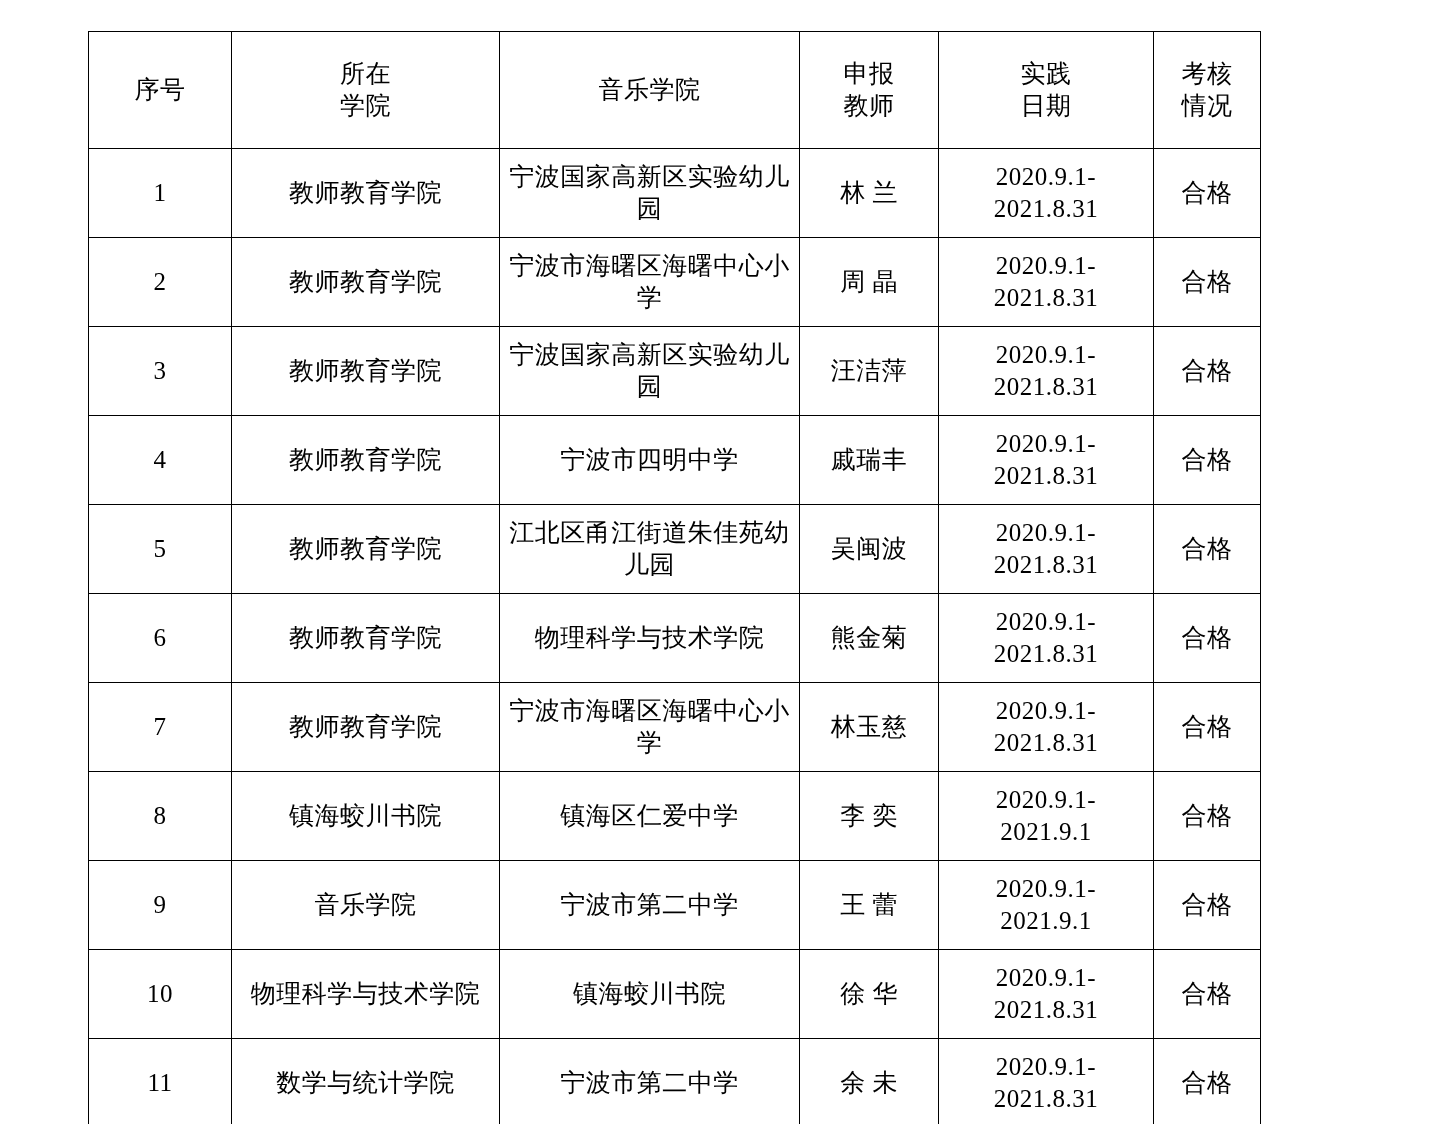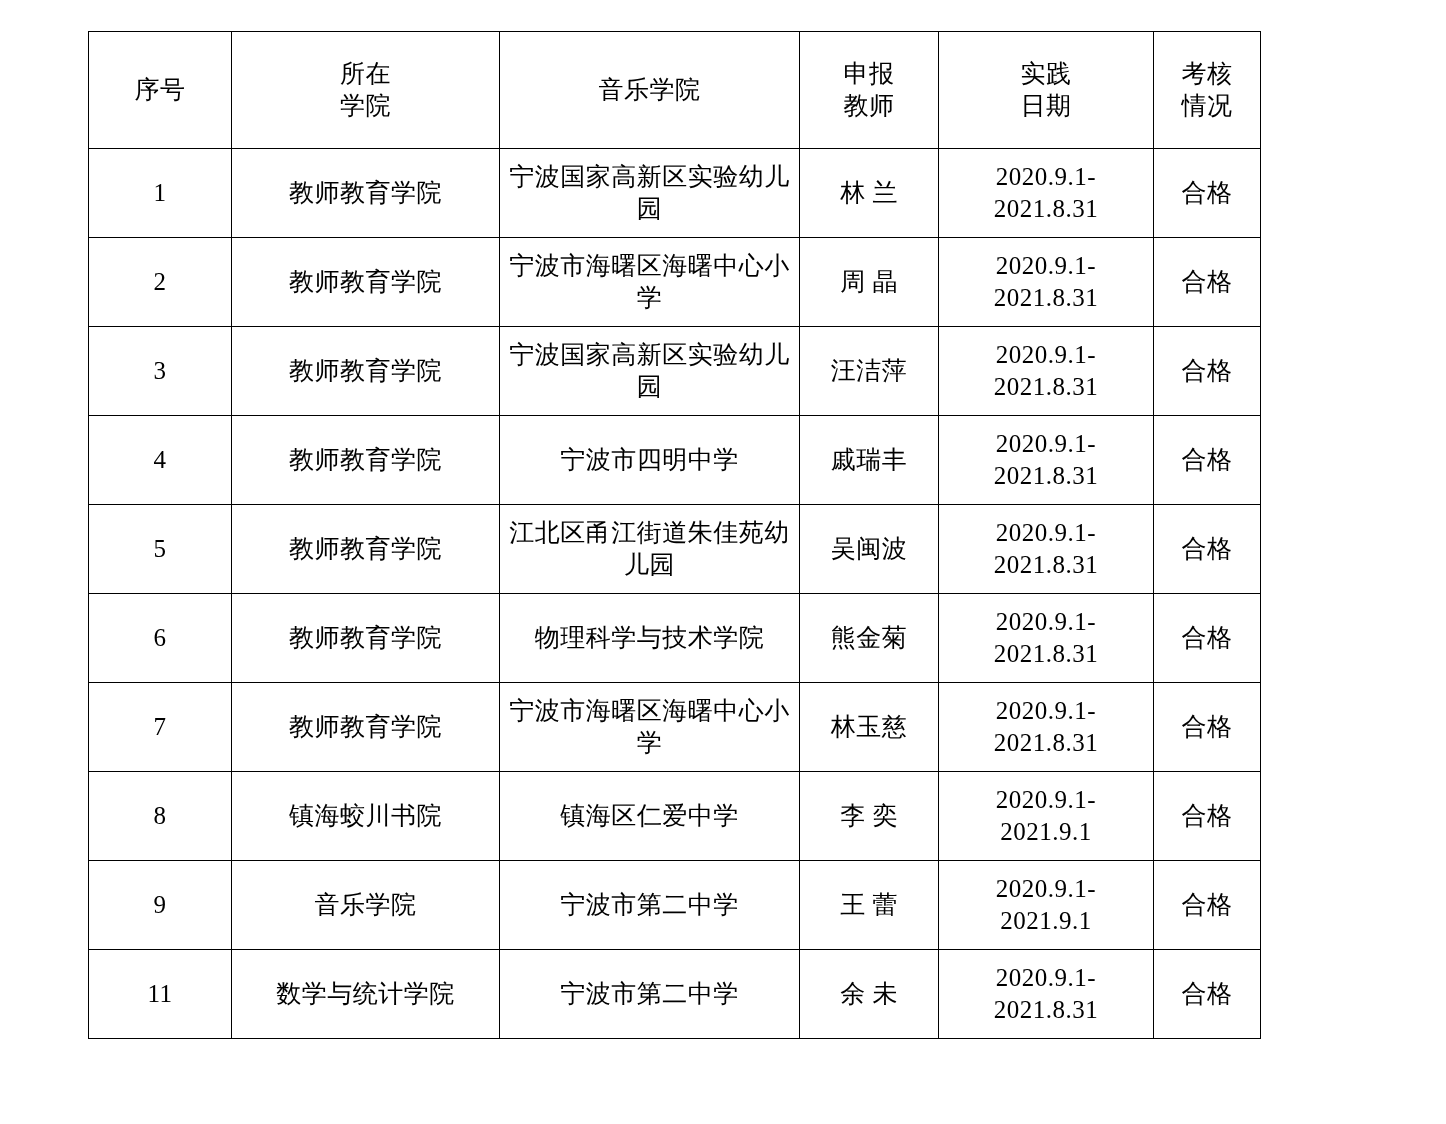--- a/index.html
+++ b/index.html
@@ -178,20 +178,29 @@
       <tr>
         <td class="num-cell">9</td>
         <td class="wrap-cell">音乐学院</td>
         <td class="wrap-cell">宁波市第二中学</td>
         <td class="teacher-cell">王 蕾</td>
         <td class="date-cell">2020.9.1-
 2021.9.1</td>
         <td>合格</td>
       </tr>
       <tr>
+        <td class="num-cell">10</td>
+        <td class="wrap-cell">物理科学与技术学院</td>
+        <td class="wrap-cell">镇海蛟川书院</td>
+        <td class="teacher-cell">徐 华</td>
+        <td class="date-cell">2020.9.1-
+2021.8.31</td>
+        <td>合格</td>
+      </tr>
+      <tr>
         <td class="num-cell">11</td>
         <td class="wrap-cell">数学与统计学院</td>
         <td class="wrap-cell">宁波市第二中学</td>
         <td class="teacher-cell">余 未</td>
         <td class="date-cell">2020.9.1-
 2021.8.31</td>
         <td>合格</td>
       </tr>
     </tbody>
   </table>

